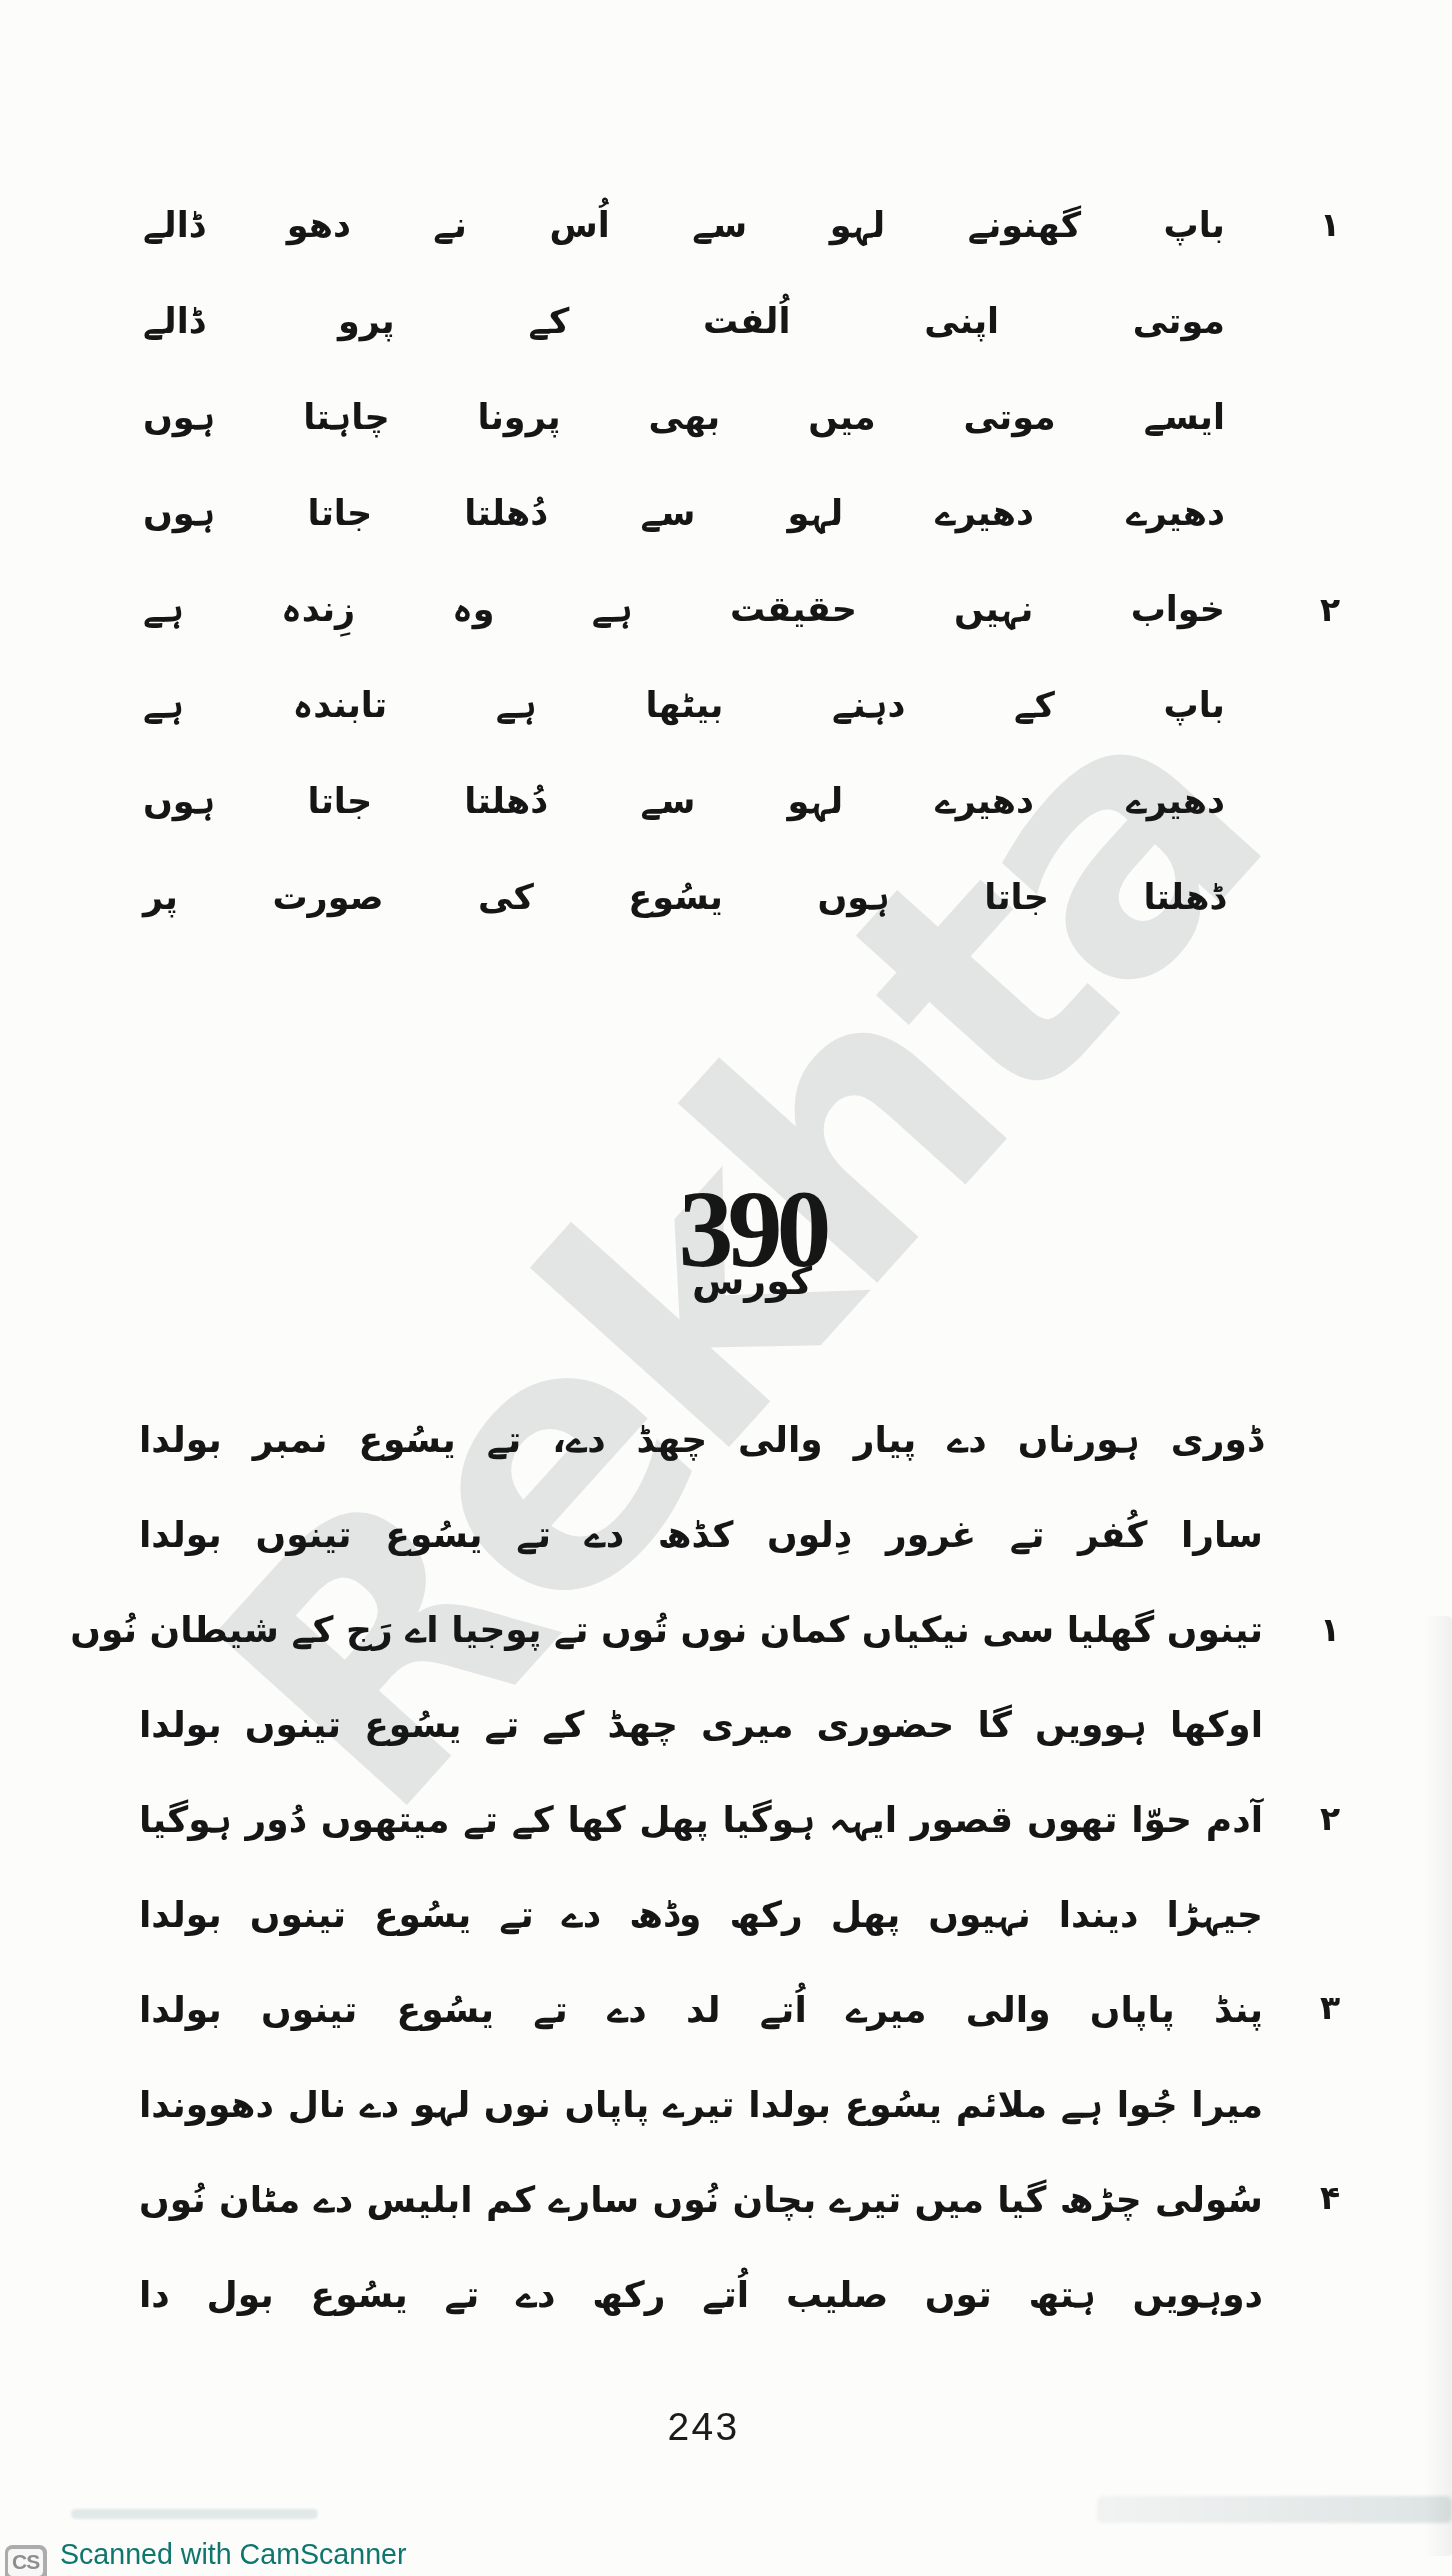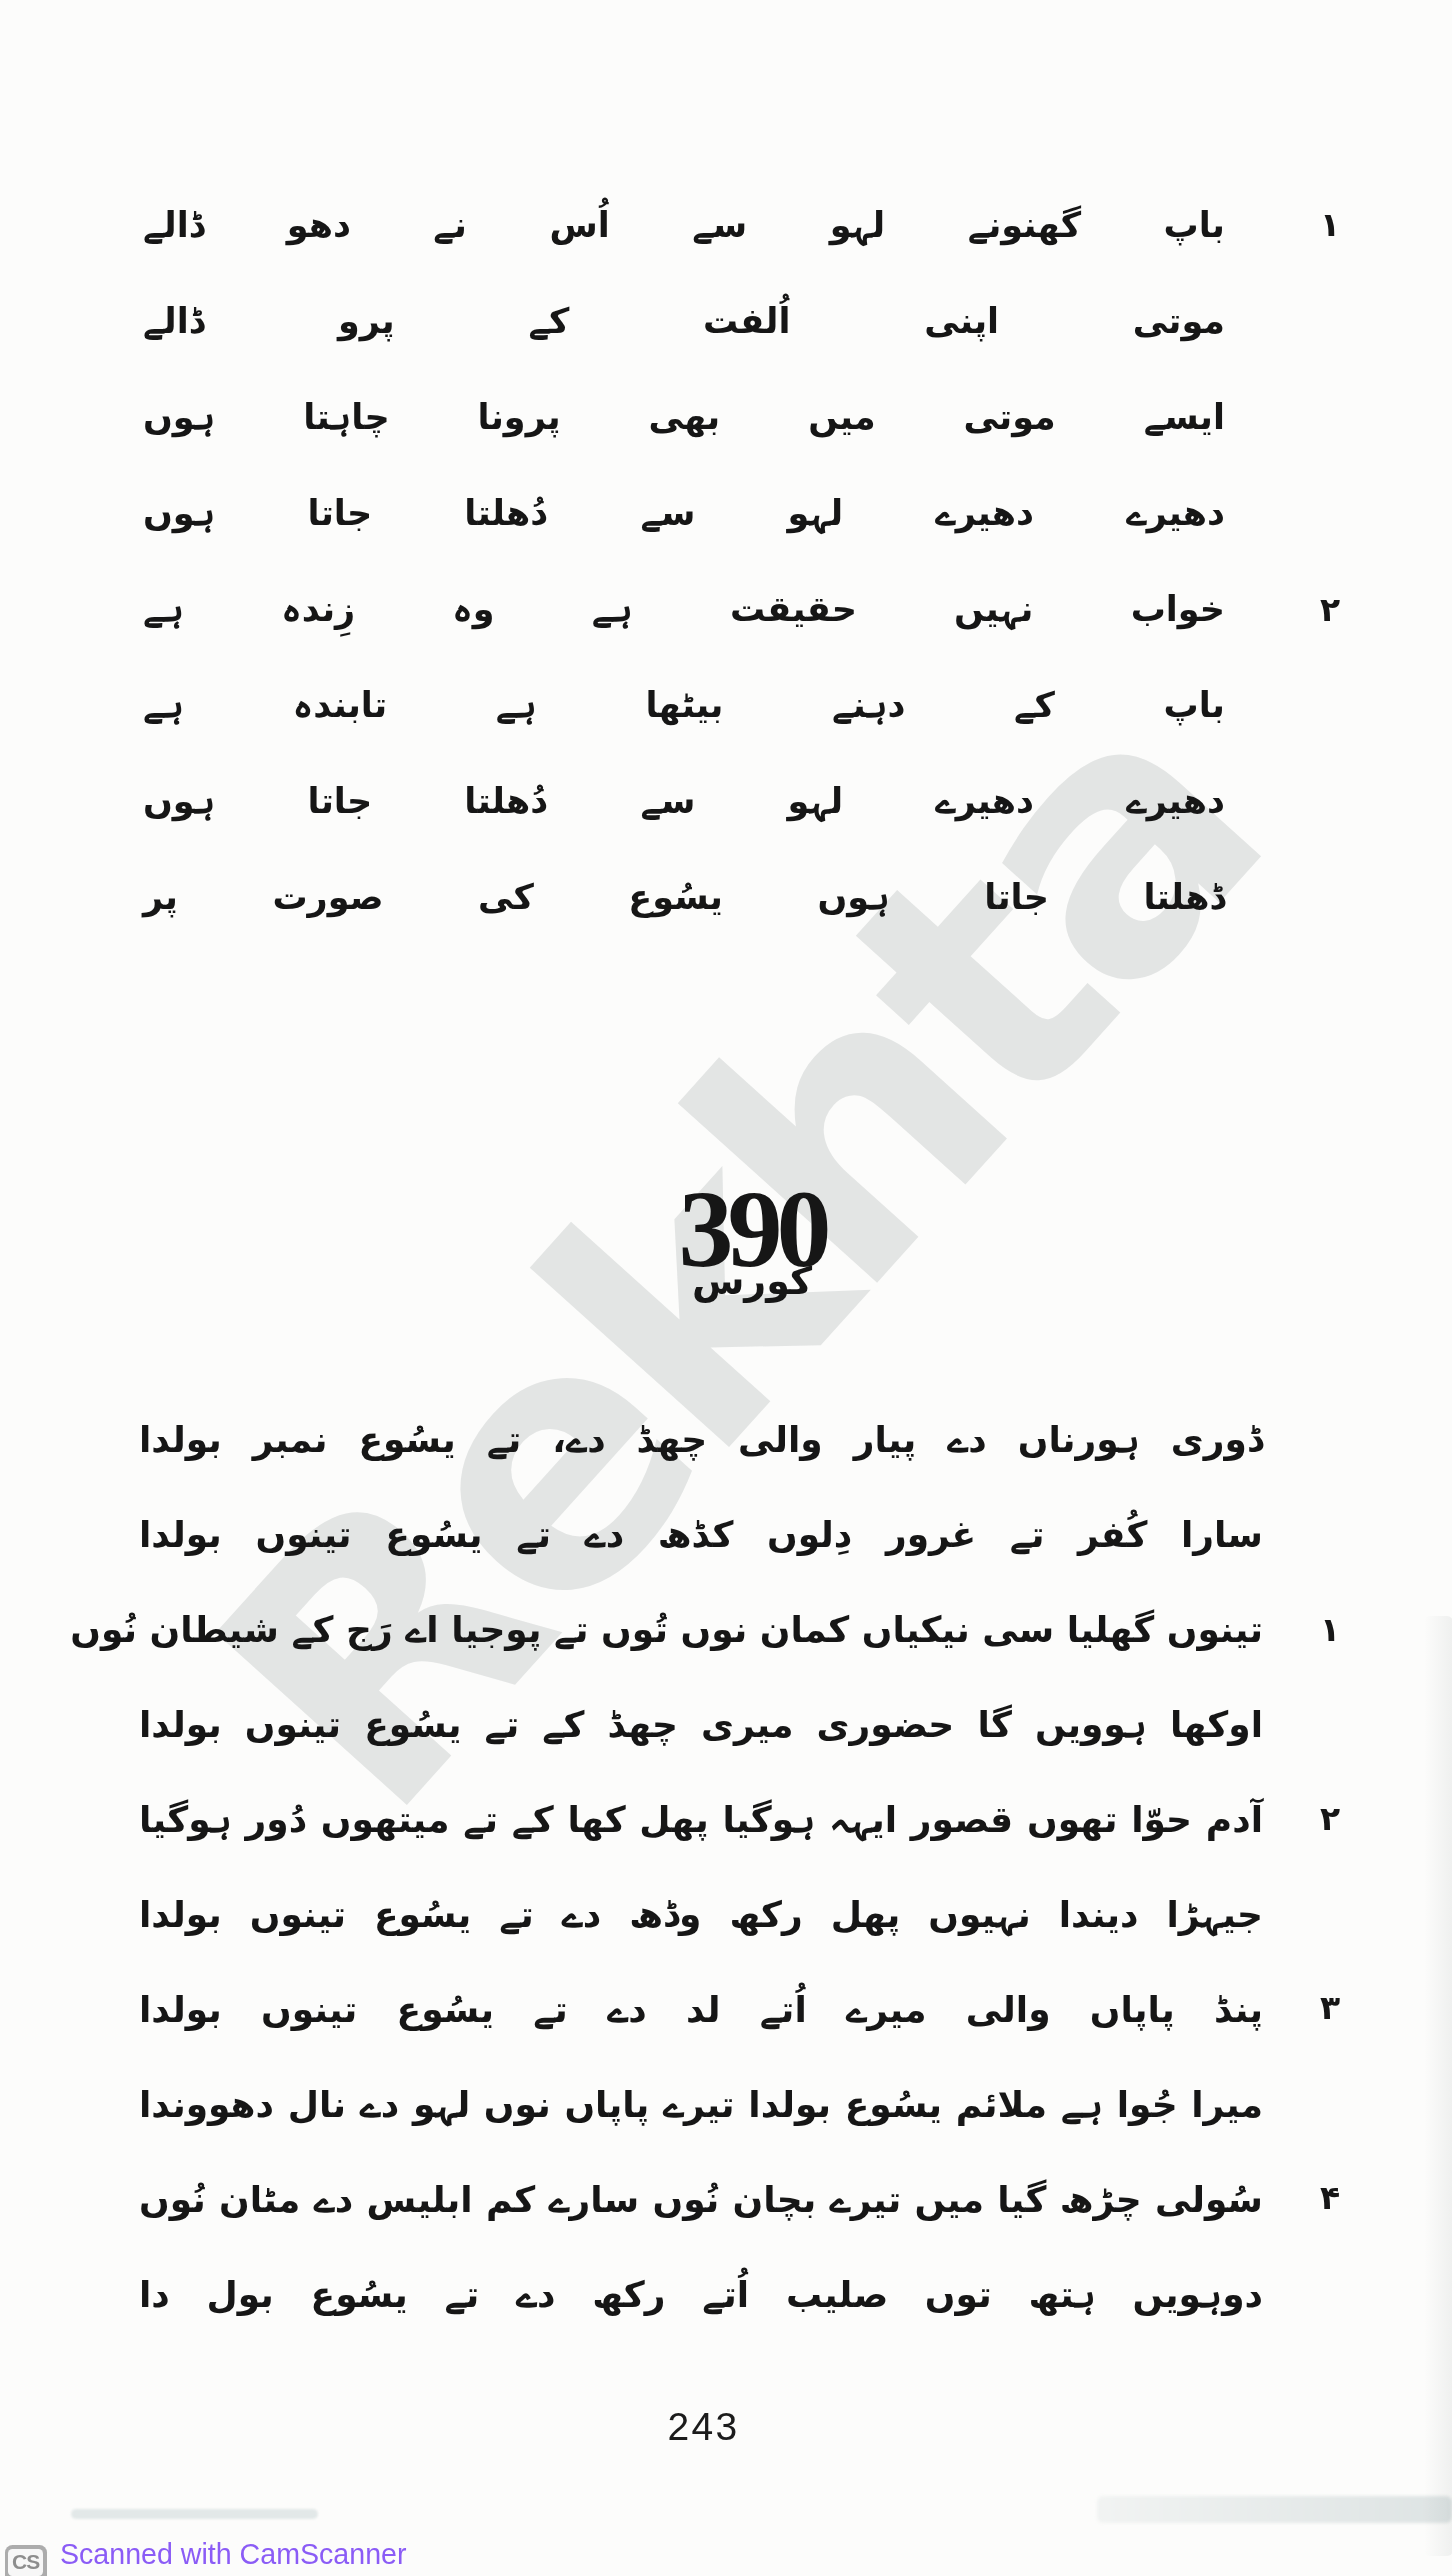--- a/index.html
+++ b/index.html
@@ -81,21 +81,21 @@
   .cs-badge .inner{
     position:absolute;left:3.8px;top:3.8px;width:35px;height:27px;
     background:#f7f7f7;border-radius:4.5px;
     display:flex;align-items:center;justify-content:center;
     font-family:"Liberation Sans",sans-serif;
     font-weight:bold;font-size:21px;color:#8d8d8d;letter-spacing:-0.8px;
   }
   .cs-text{
     position:absolute;left:60px;top:2538px;
     font-family:"Liberation Sans",sans-serif;
-    font-size:28.6px;color:#8b5cf6;
+    font-size:28.6px;color:#0f766e;
   }
 </style>
 </head>
 <body>
 
 <div class="page">
 
   <div class="watermark">Rekhta</div>
 
   <div class="content">

